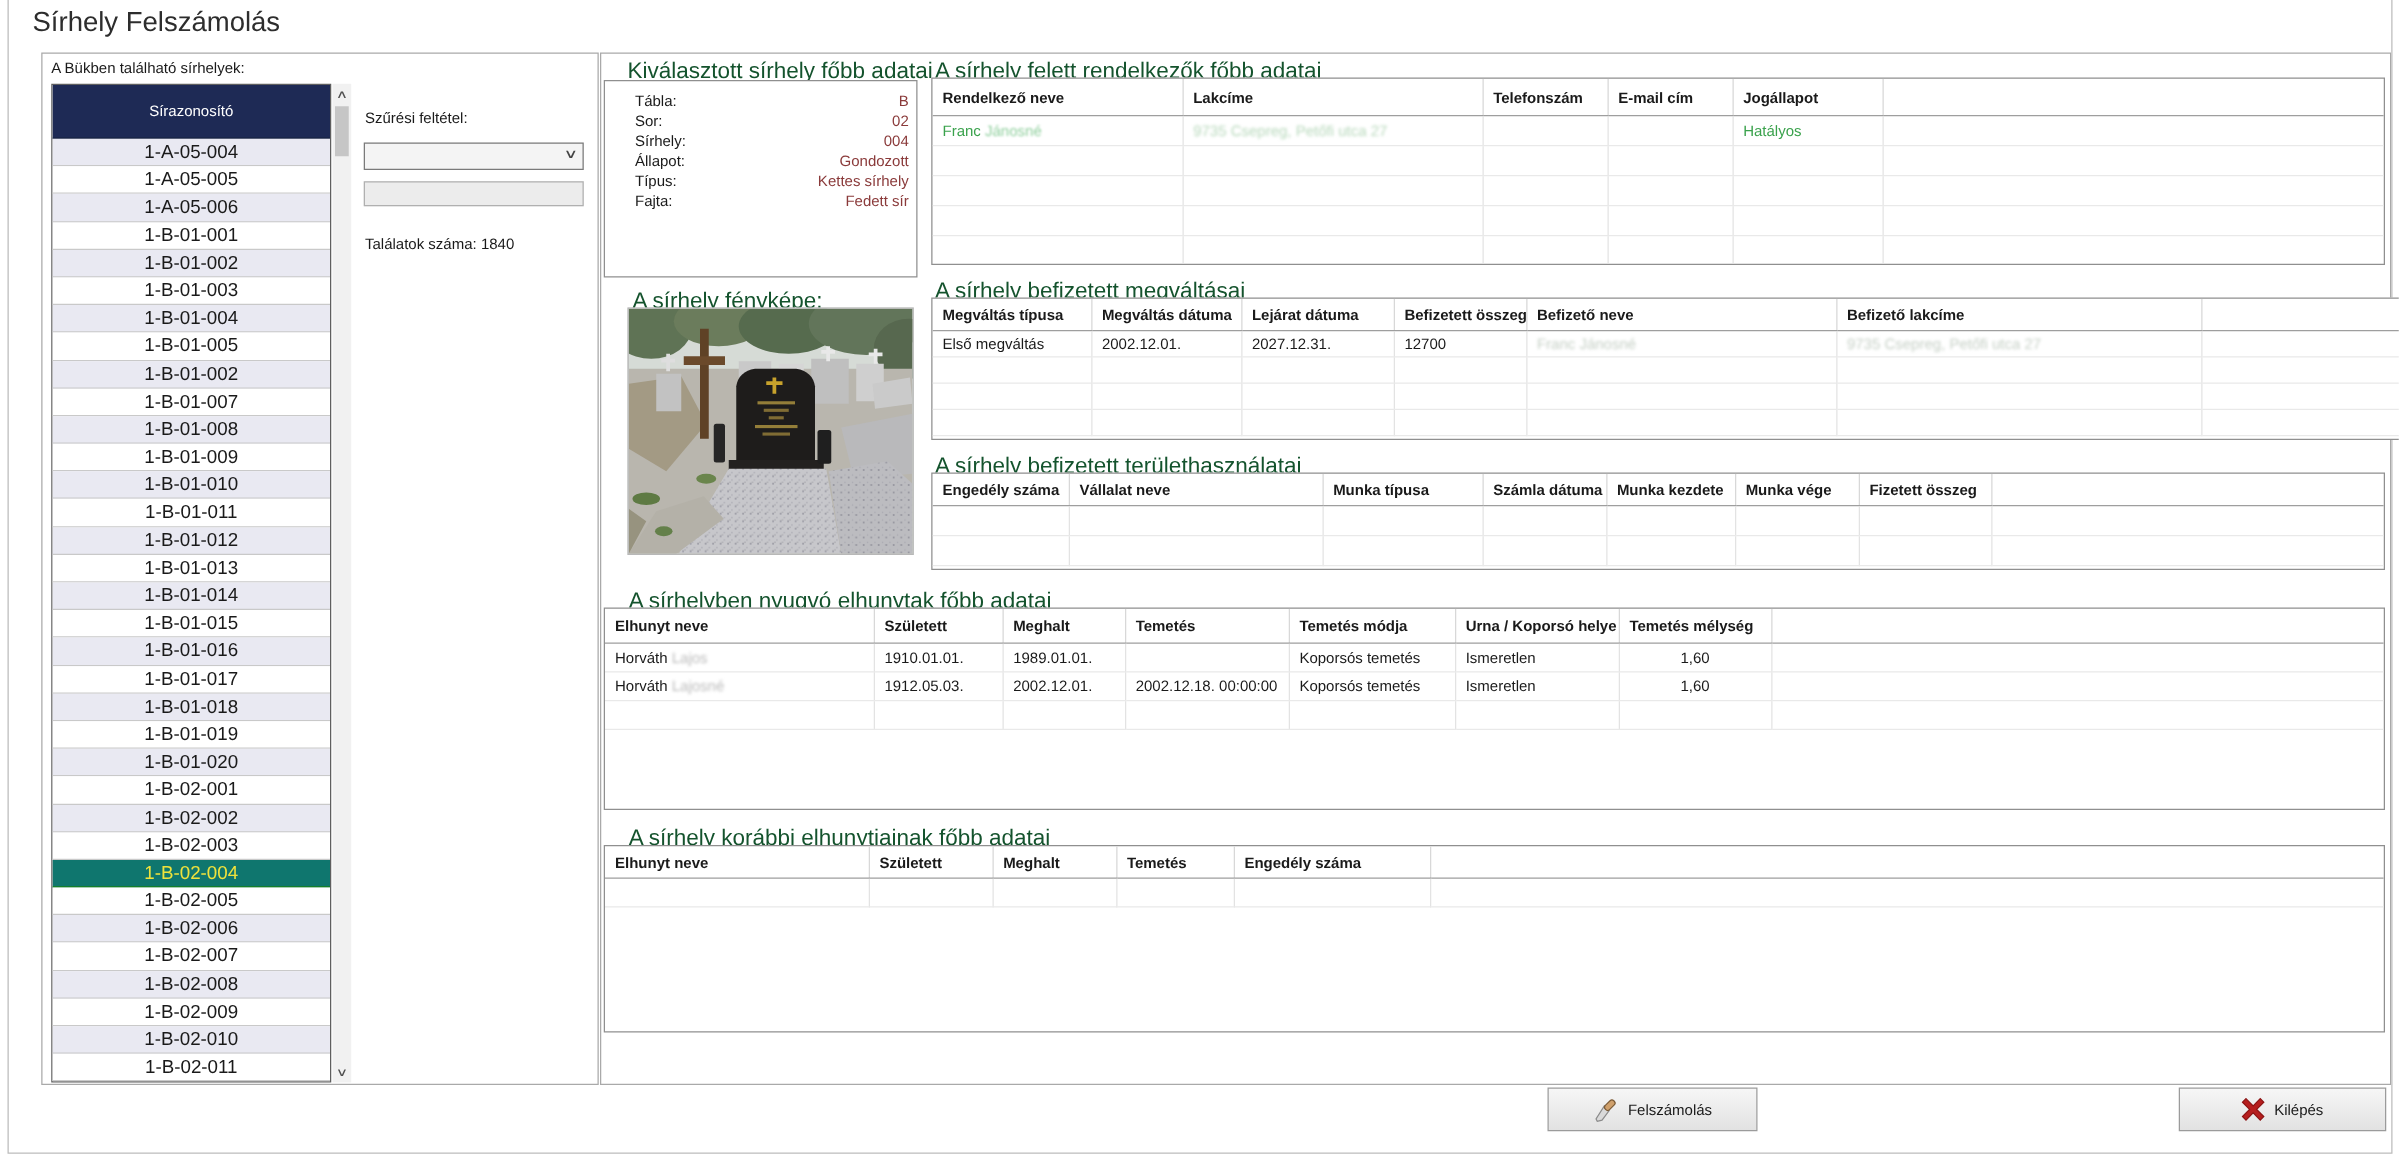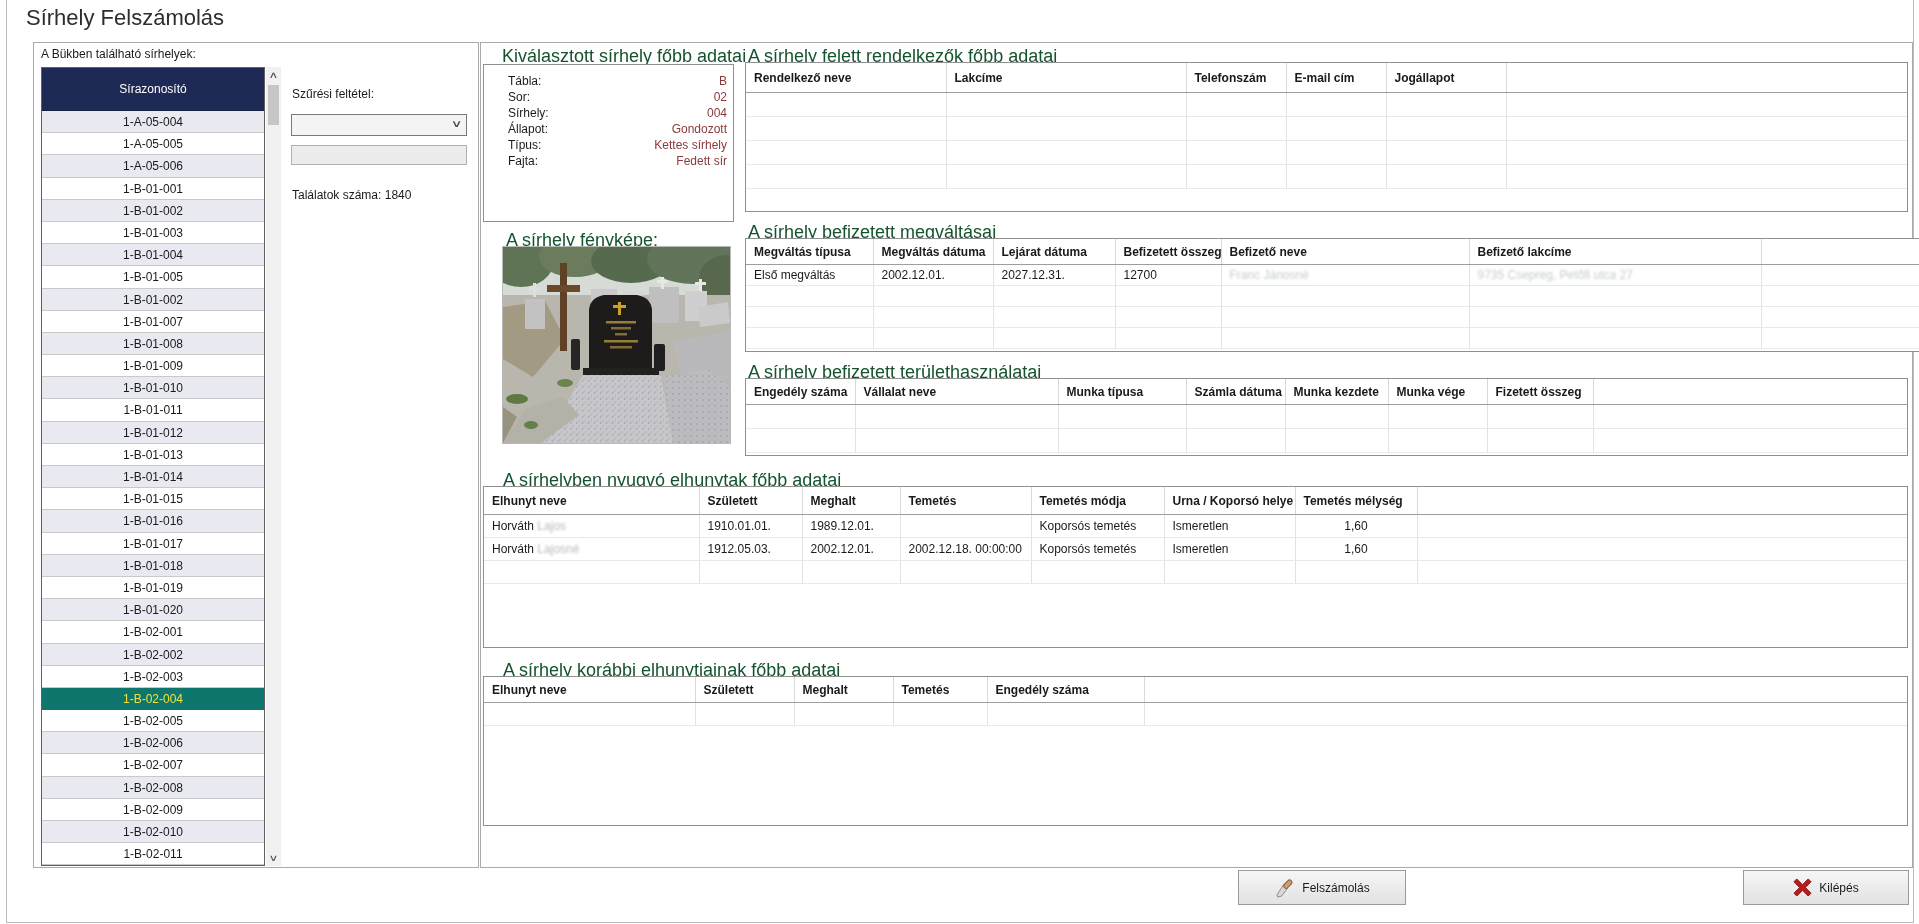--- a/index.html
+++ b/index.html
@@ -20,21 +20,21 @@
   .label12{position:absolute;font-size:12px;white-space:nowrap}
   #gravesLabel{left:41px;top:47px}
   #filterLabel{left:292px;top:87px}
   #resultsLabel{left:292px;top:188px}
 
   
   .list{position:absolute;left:41px;top:67px;width:224px;height:799px;
     border:1px solid #5f5f5f;overflow:hidden;box-sizing:border-box;background:#fff}
   .list-header{height:42px;line-height:42px;background:#1E2A55;color:#fff;
     text-align:center;font-size:12px;border-bottom:1px solid #14203f}
-  .lrow{height:22.2px;line-height:22px;text-align:center;font-size:12px;
+  .lrow{height:22.2px;line-height:22px;text-align:center;font-size:15px;
     border-bottom:1px solid #c9c9c9;box-sizing:border-box;background:#fff;cursor:default}
   .lrow.alt{background:#E9E9F2}
   .lrow.sel{background:#0f766e;color:#EFE23C;border-bottom-color:#178217}
 
   
   .sbar{position:absolute;left:266px;top:67px;width:15px;height:799px;background:#f1f1f1}
   .sb-arrow{position:absolute;left:0;width:15px;height:16px;color:#505050;font-size:9px;
     text-align:center;line-height:16px;transform:scaleX(1.5);cursor:pointer}
   .sb-arrow.up{top:0}
   .sb-arrow.down{bottom:0}
@@ -278,20 +278,28 @@
           <th>Rendelkező neve</th>
           <th class="hgray">Lakcíme</th>
           <th>Telefonszám</th>
           <th>E-mail cím</th>
           <th>Jogállapot</th>
           <th></th>
         </tr>
       </thead>
       <tbody>
         <tr>
+          <td><span class="g">Franc</span><span class="g2"> Jánosné</span></td>
+          <td><span class="g3">9735 Csepreg, Petőfi utca 27</span></td>
+          <td></td>
+          <td></td>
+          <td><span class="g">Hatályos</span></td>
+          <td></td>
+        </tr>
+        <tr>
           <td></td>
           <td></td>
           <td></td>
           <td></td>
           <td></td>
           <td></td>
         </tr>
         <tr>
           <td></td>
           <td></td>
@@ -456,21 +464,21 @@
           <th>Temetés módja</th>
           <th>Urna / Koporsó helye</th>
           <th>Temetés mélység</th>
           <th></th>
         </tr>
       </thead>
       <tbody>
         <tr>
           <td><span>Horváth</span><span class="gy2"> Lajos</span></td>
           <td class="ar">1910.01.01.</td>
-          <td class="ar">1989.12.01.</td>
+          <td class="ar">1989.01.01.</td>
           <td class="ar"></td>
           <td>Koporsós temetés</td>
           <td>Ismeretlen</td>
           <td class="ac">1,60</td>
           <td></td>
         </tr>
         <tr>
           <td><span>Horváth</span><span class="gy2"> Lajosné</span></td>
           <td class="ar">1912.05.03.</td>
           <td class="ar">2002.12.01.</td>

